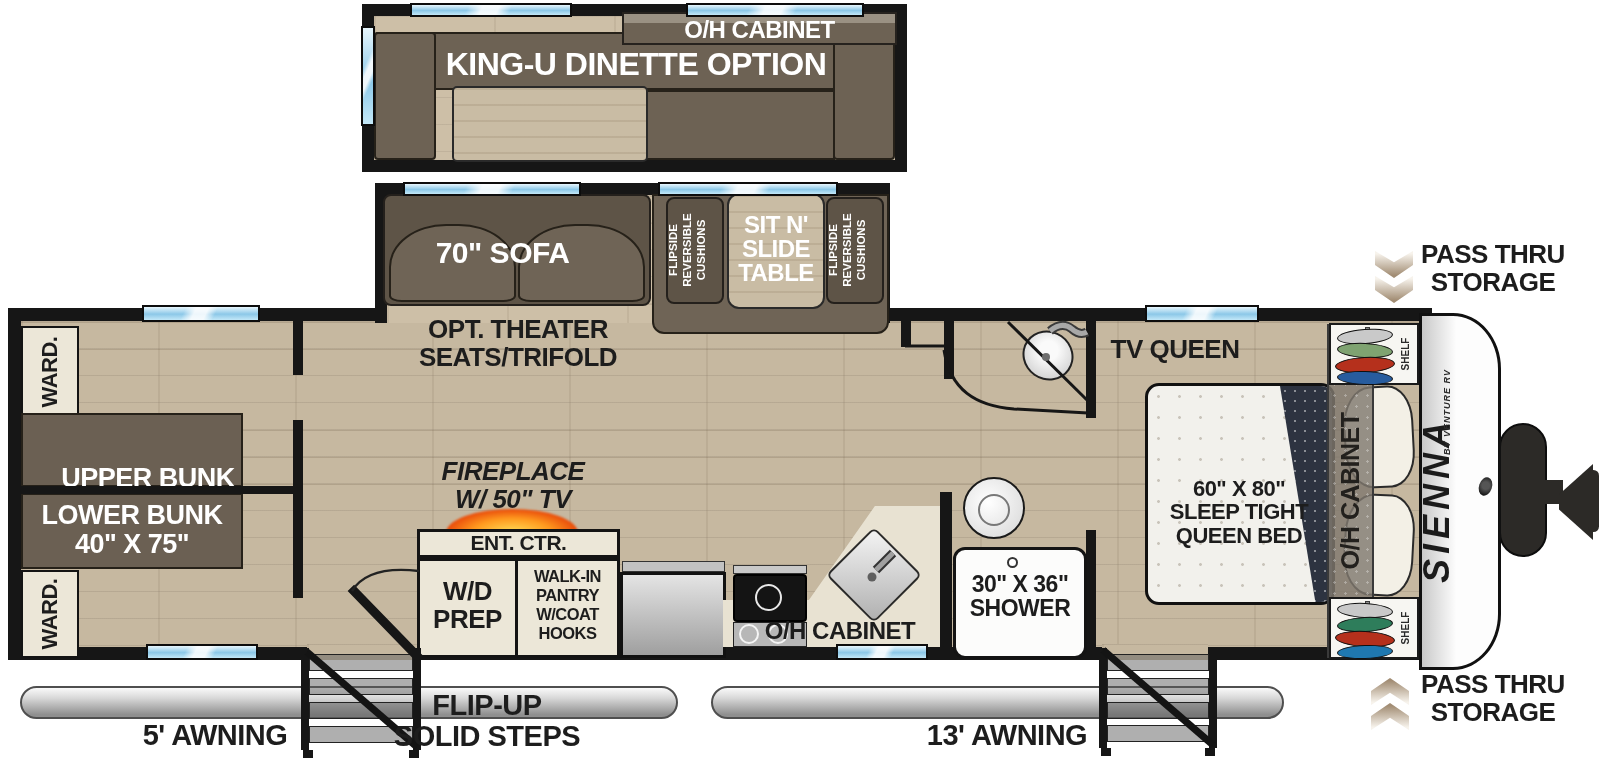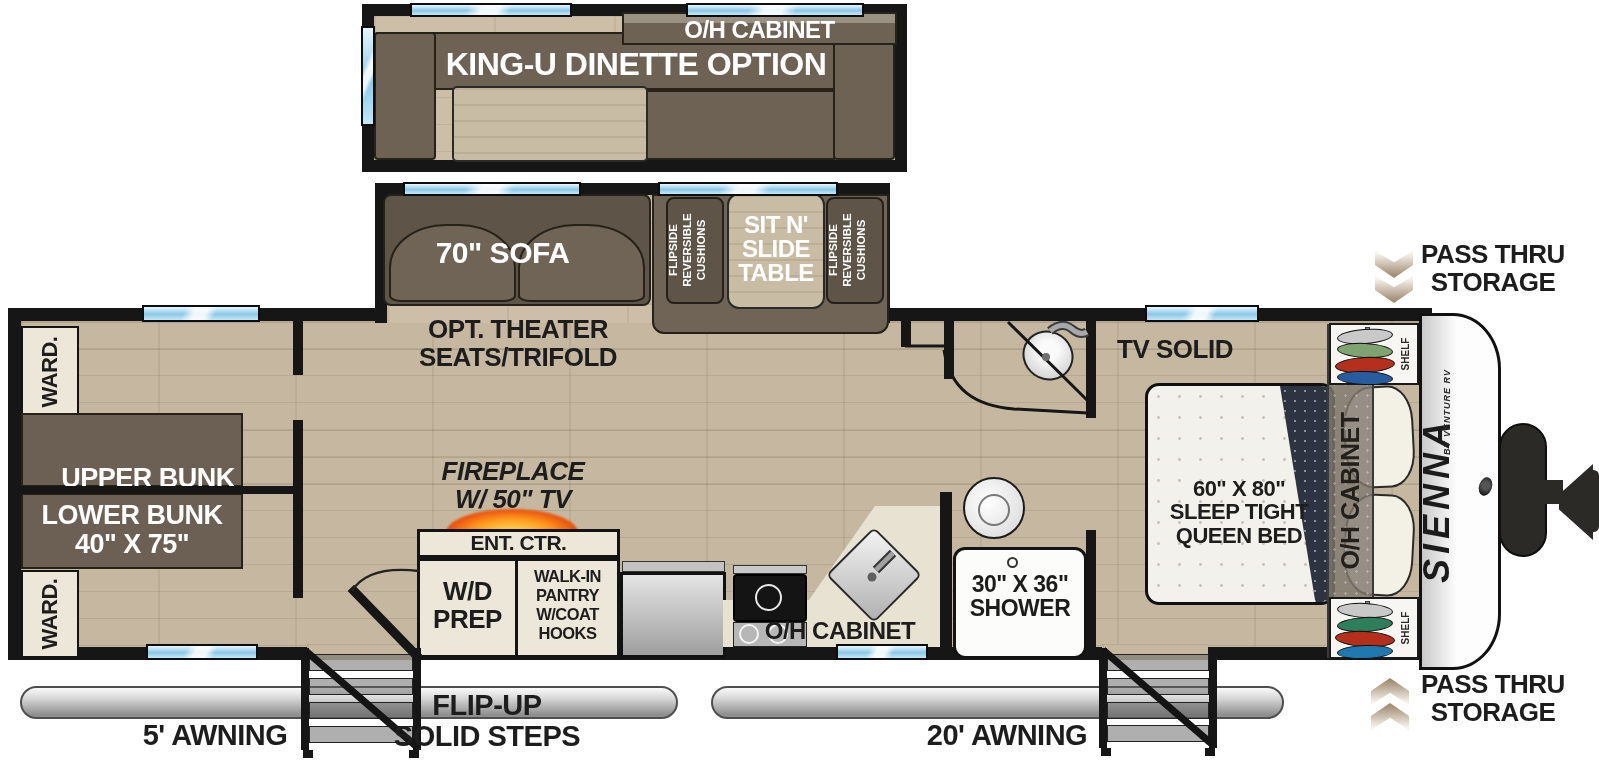--- a/index.html
+++ b/index.html
@@ -144,21 +144,21 @@
   <div class="abs wall" style="left:1086px;top:530px;width:10px;height:117px;"></div>
   <div class="abs" style="left:1022px;top:331px;width:52px;height:49px;transform:rotate(35deg);border:2.5px solid #222;border-radius:50%;
               background:radial-gradient(circle at 45% 40%, #fafafa 25%, #c9c9c9 90%);"></div>
   <div class="abs" style="left:963px;top:477px;width:62px;height:62px;border:2.5px solid #1a1a1a;border-radius:50%;
               background:radial-gradient(circle at 40% 40%, #ffffff, #e2e2e2 70%, #cfcfcf);"></div>
   <div class="abs" style="left:953px;top:547px;width:134px;height:112px;background:#fcfcfb;border:3px solid #141414;border-radius:12px;"></div>
   <div class="abs" style="left:1007px;top:557px;width:11px;height:11px;border:2px solid #333;border-radius:50%;background:#fff;"></div>
   <div class="lbl" style="left:953px;top:572px;width:134px;font-size:23px;">30" X 36"
 SHOWER</div>
 
-  <div class="lbl" style="left:1100px;top:336px;width:150px;font-size:26px;">TV SOLID</div>
+  <div class="lbl" style="left:1100px;top:336px;width:150px;font-size:26px;">TV QUEEN</div>
   <div class="abs" style="left:1145px;top:383px;width:190px;height:222px;border:3px solid #111;border-radius:14px;overflow:hidden;
               background-color:#f2f1ec;background-image:radial-gradient(circle,#c9c4ba 1.2px,transparent 1.6px);background-size:21px 21px;">
     <div class="abs" style="right:0;top:0;width:52px;height:100%;clip-path:polygon(0% 0%,100% 0%,100% 100%,68% 100%);
                 background-color:#2d3340;background-image:radial-gradient(circle,rgba(255,255,255,.45) 1px,transparent 1.3px);background-size:10px 10px;"></div>
   </div>
   <div class="lbl" style="left:1155px;top:477px;width:168px;font-size:22px;">60" X 80"
 SLEEP TIGHT
 QUEEN BED</div>
   <div class="abs" style="left:1344px;top:386px;width:70px;height:102px;background:#f3f0e6;border:2px solid #2a2a2a;border-radius:40% 35% 35% 40%;transform:rotate(-3deg);"></div>
   <div class="abs" style="left:1344px;top:494px;width:70px;height:102px;background:#f3f0e6;border:2px solid #2a2a2a;border-radius:40% 35% 35% 40%;transform:rotate(3deg);"></div>
@@ -242,15 +242,15 @@
     <path d="M 876 570 L 893 553" stroke="#a0a0a0" stroke-width="5"></path>
     <circle cx="872" cy="577" r="4.5" fill="#5f5f5f"></circle>
     <circle cx="994" cy="510" r="15" stroke="#787878" stroke-width="2" fill="none"></circle>
     <path d="M 307 652 L 417 747" stroke="#141414" stroke-width="7"></path>
     <path d="M 1103 650 L 1213 745" stroke="#141414" stroke-width="7"></path>
   </svg>
 
   <div class="lbl" style="left:115px;top:720px;width:200px;font-size:29px;">5' AWNING</div>
   <div class="lbl" style="left:382px;top:690px;width:210px;font-size:29px;">FLIP-UP
 SOLID STEPS</div>
-  <div class="lbl" style="left:912px;top:720px;width:190px;font-size:29px;">20' AWNING</div>
+  <div class="lbl" style="left:912px;top:720px;width:190px;font-size:29px;">13' AWNING</div>
 
 </div>
 
 </body></html>

